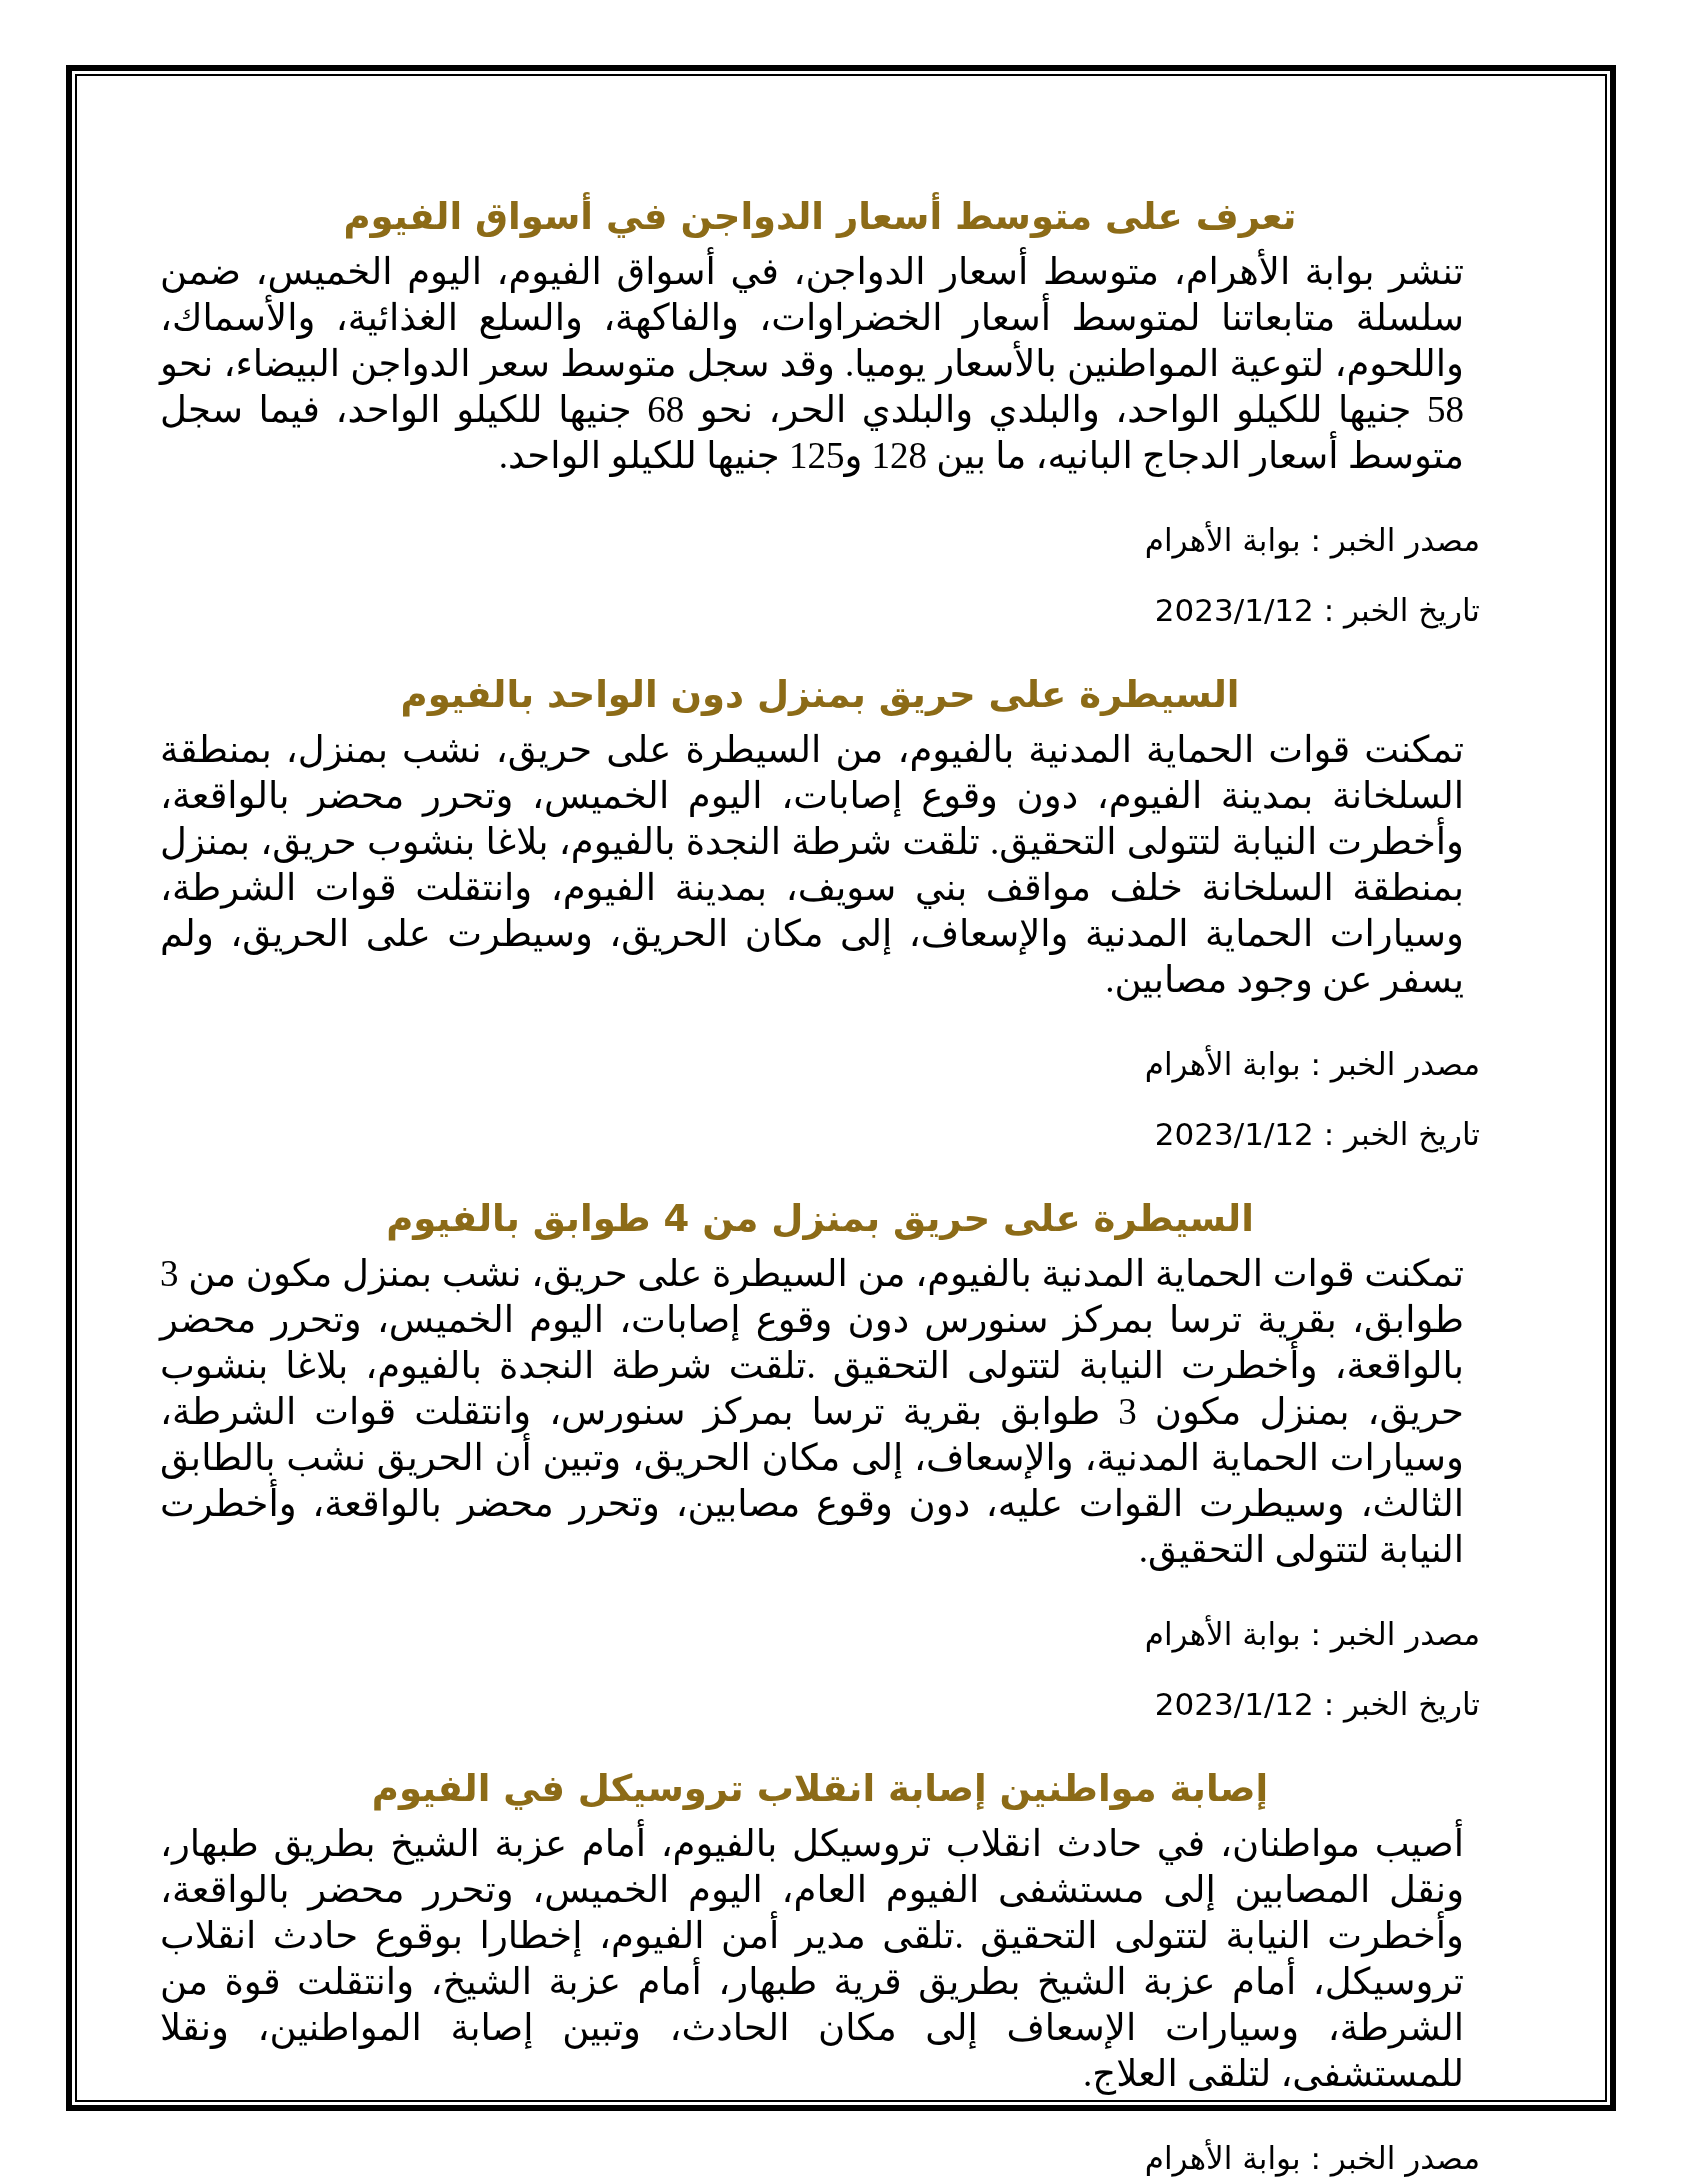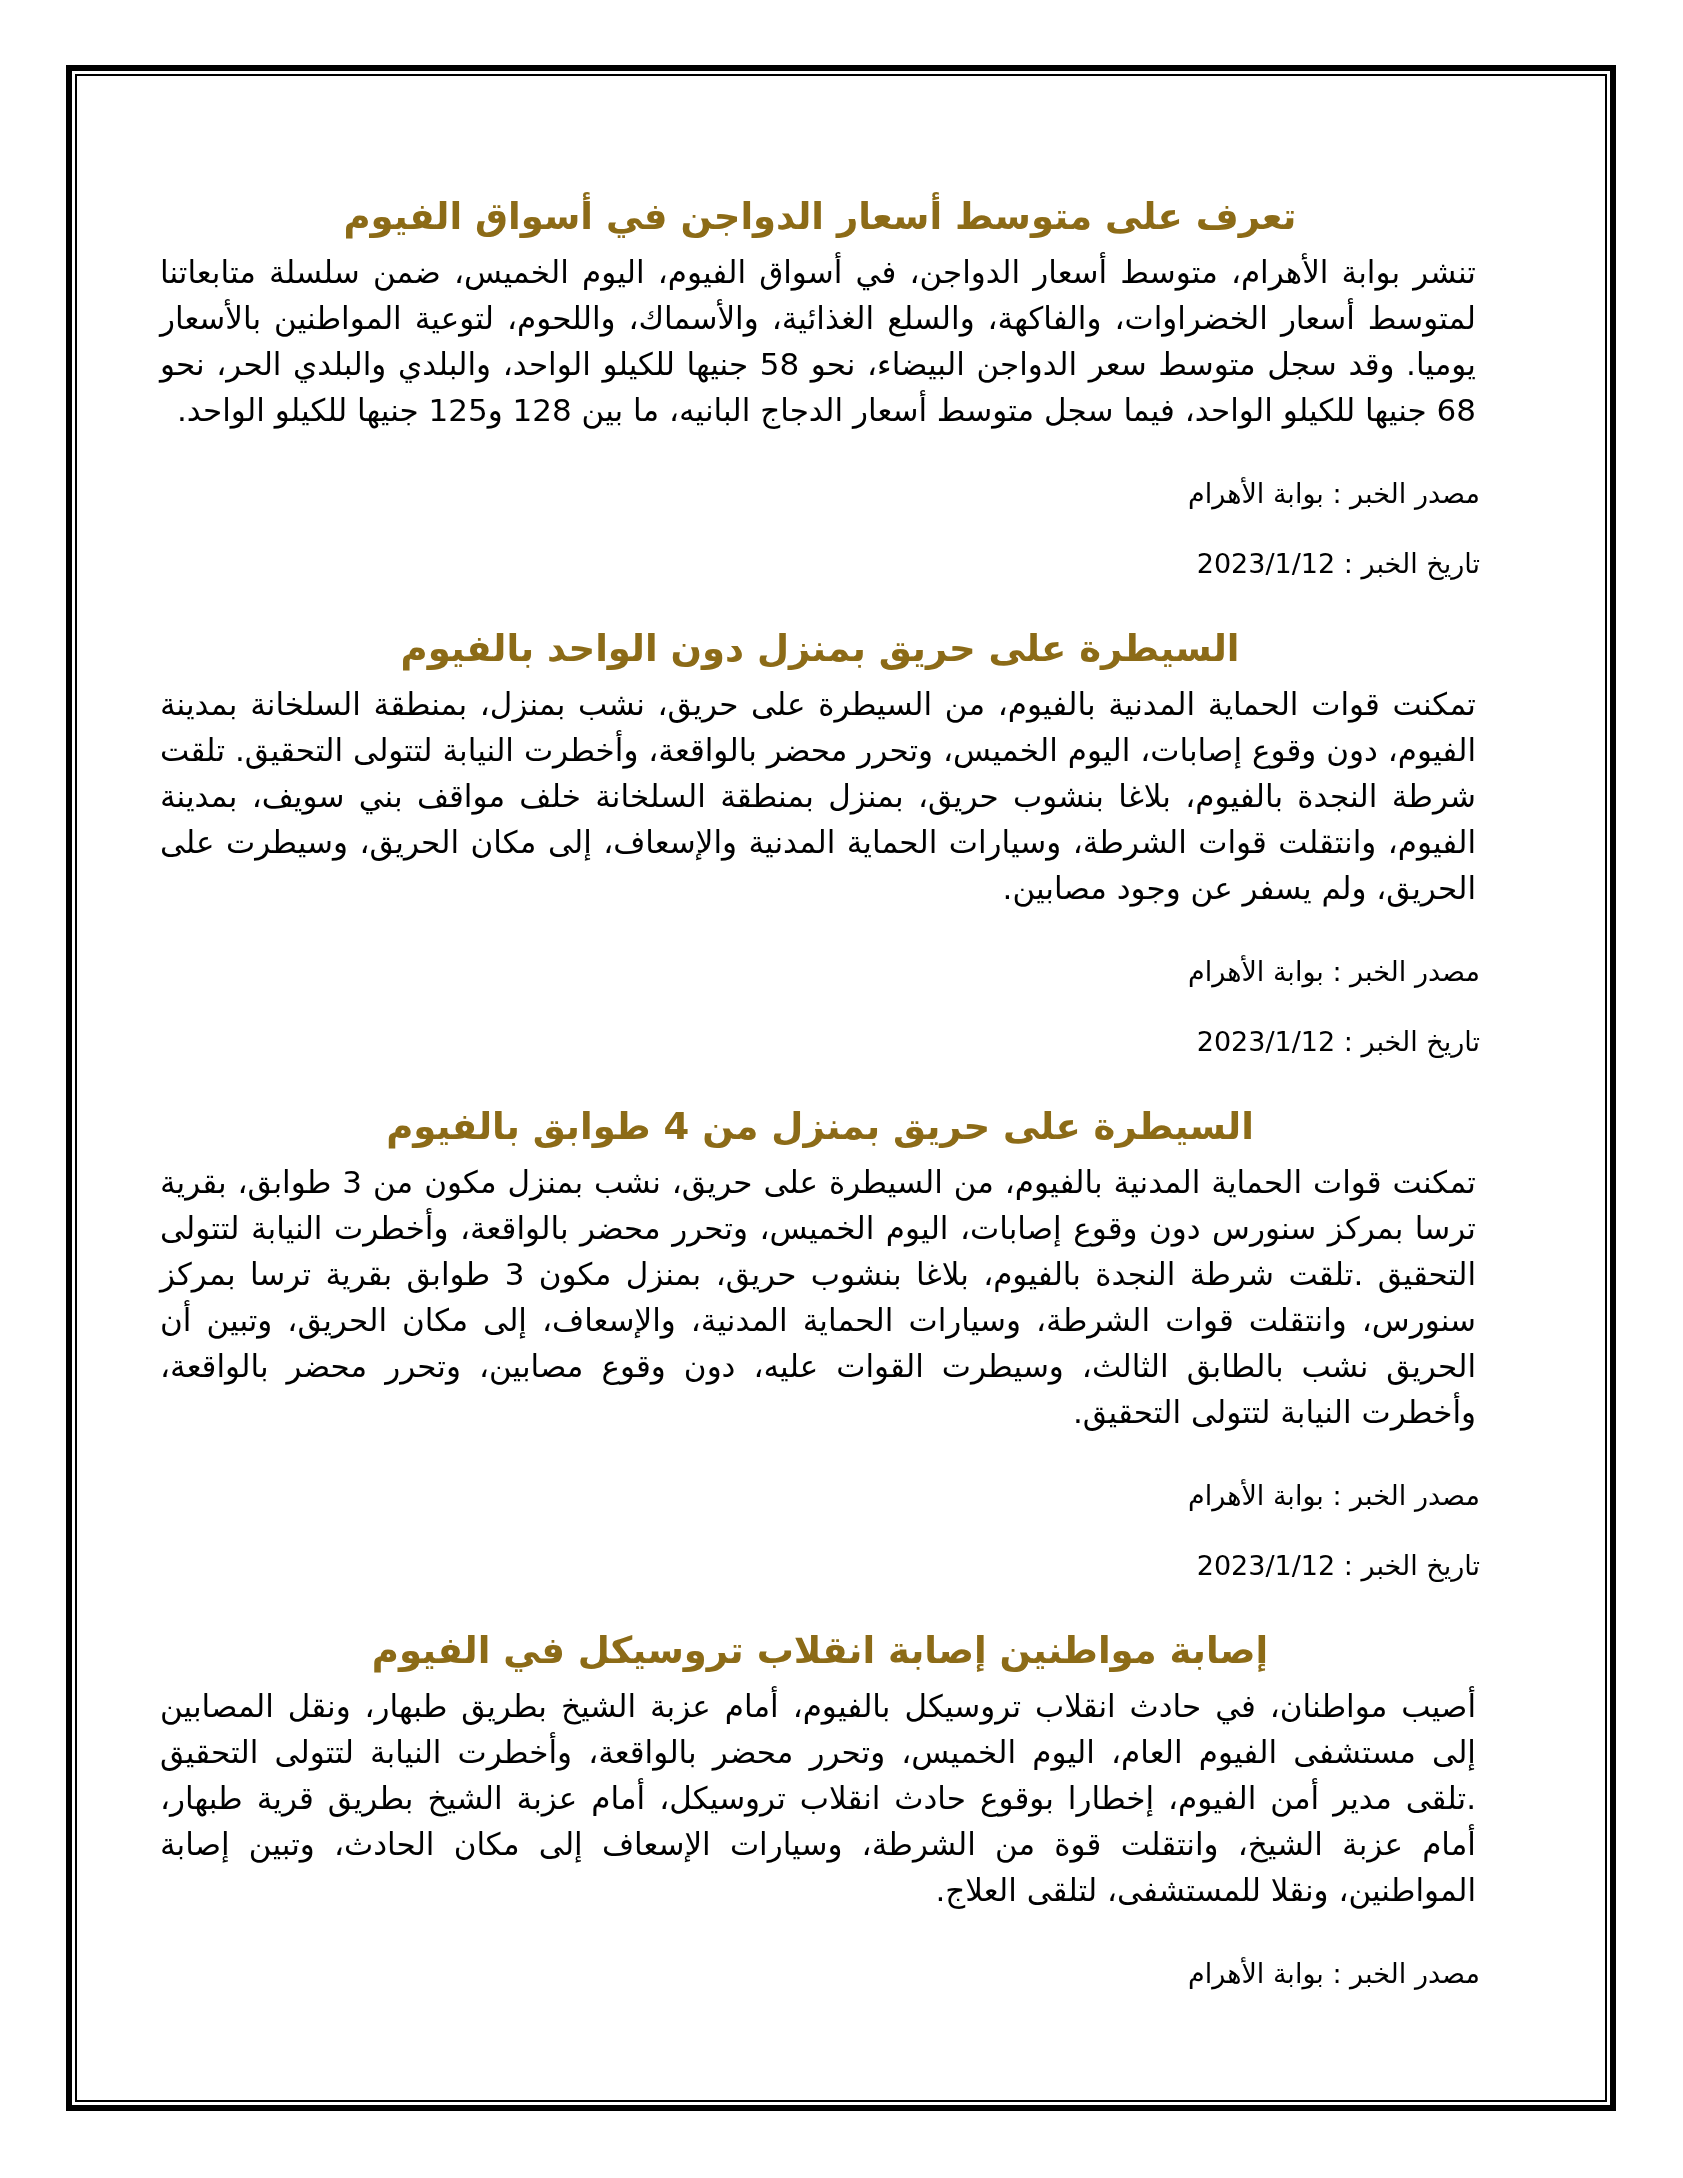--- a/index.html
+++ b/index.html
@@ -41,28 +41,29 @@
   }
   .article-title {
     margin: 0 0 8px 0;
     font-size: 37px;
     line-height: 48px;
     font-weight: bold;
     text-align: center;
     color: var(--heading-color);
   }
   .article-body {
-    margin: 0 4px 38px 0;
-    font-size: 31px;
+    margin: 0 16px 38px 0;
+    font-size: 37px;
     line-height: 46px;
     text-align: justify;
     text-align-last: right;
+    font-family: Liberation Serif, serif;
   }
   .meta {
-    font-size: 27px;
+    font-size: 31px;
     line-height: 46px;
     text-align: right;
   }
   .meta.source { margin: 0 0 24px 0; }
   .meta.date   { margin: 0 0 38px 0; }
   .article:last-child .meta.source { margin-bottom: 0; }
 </style>
 </head>
 <body>
 

